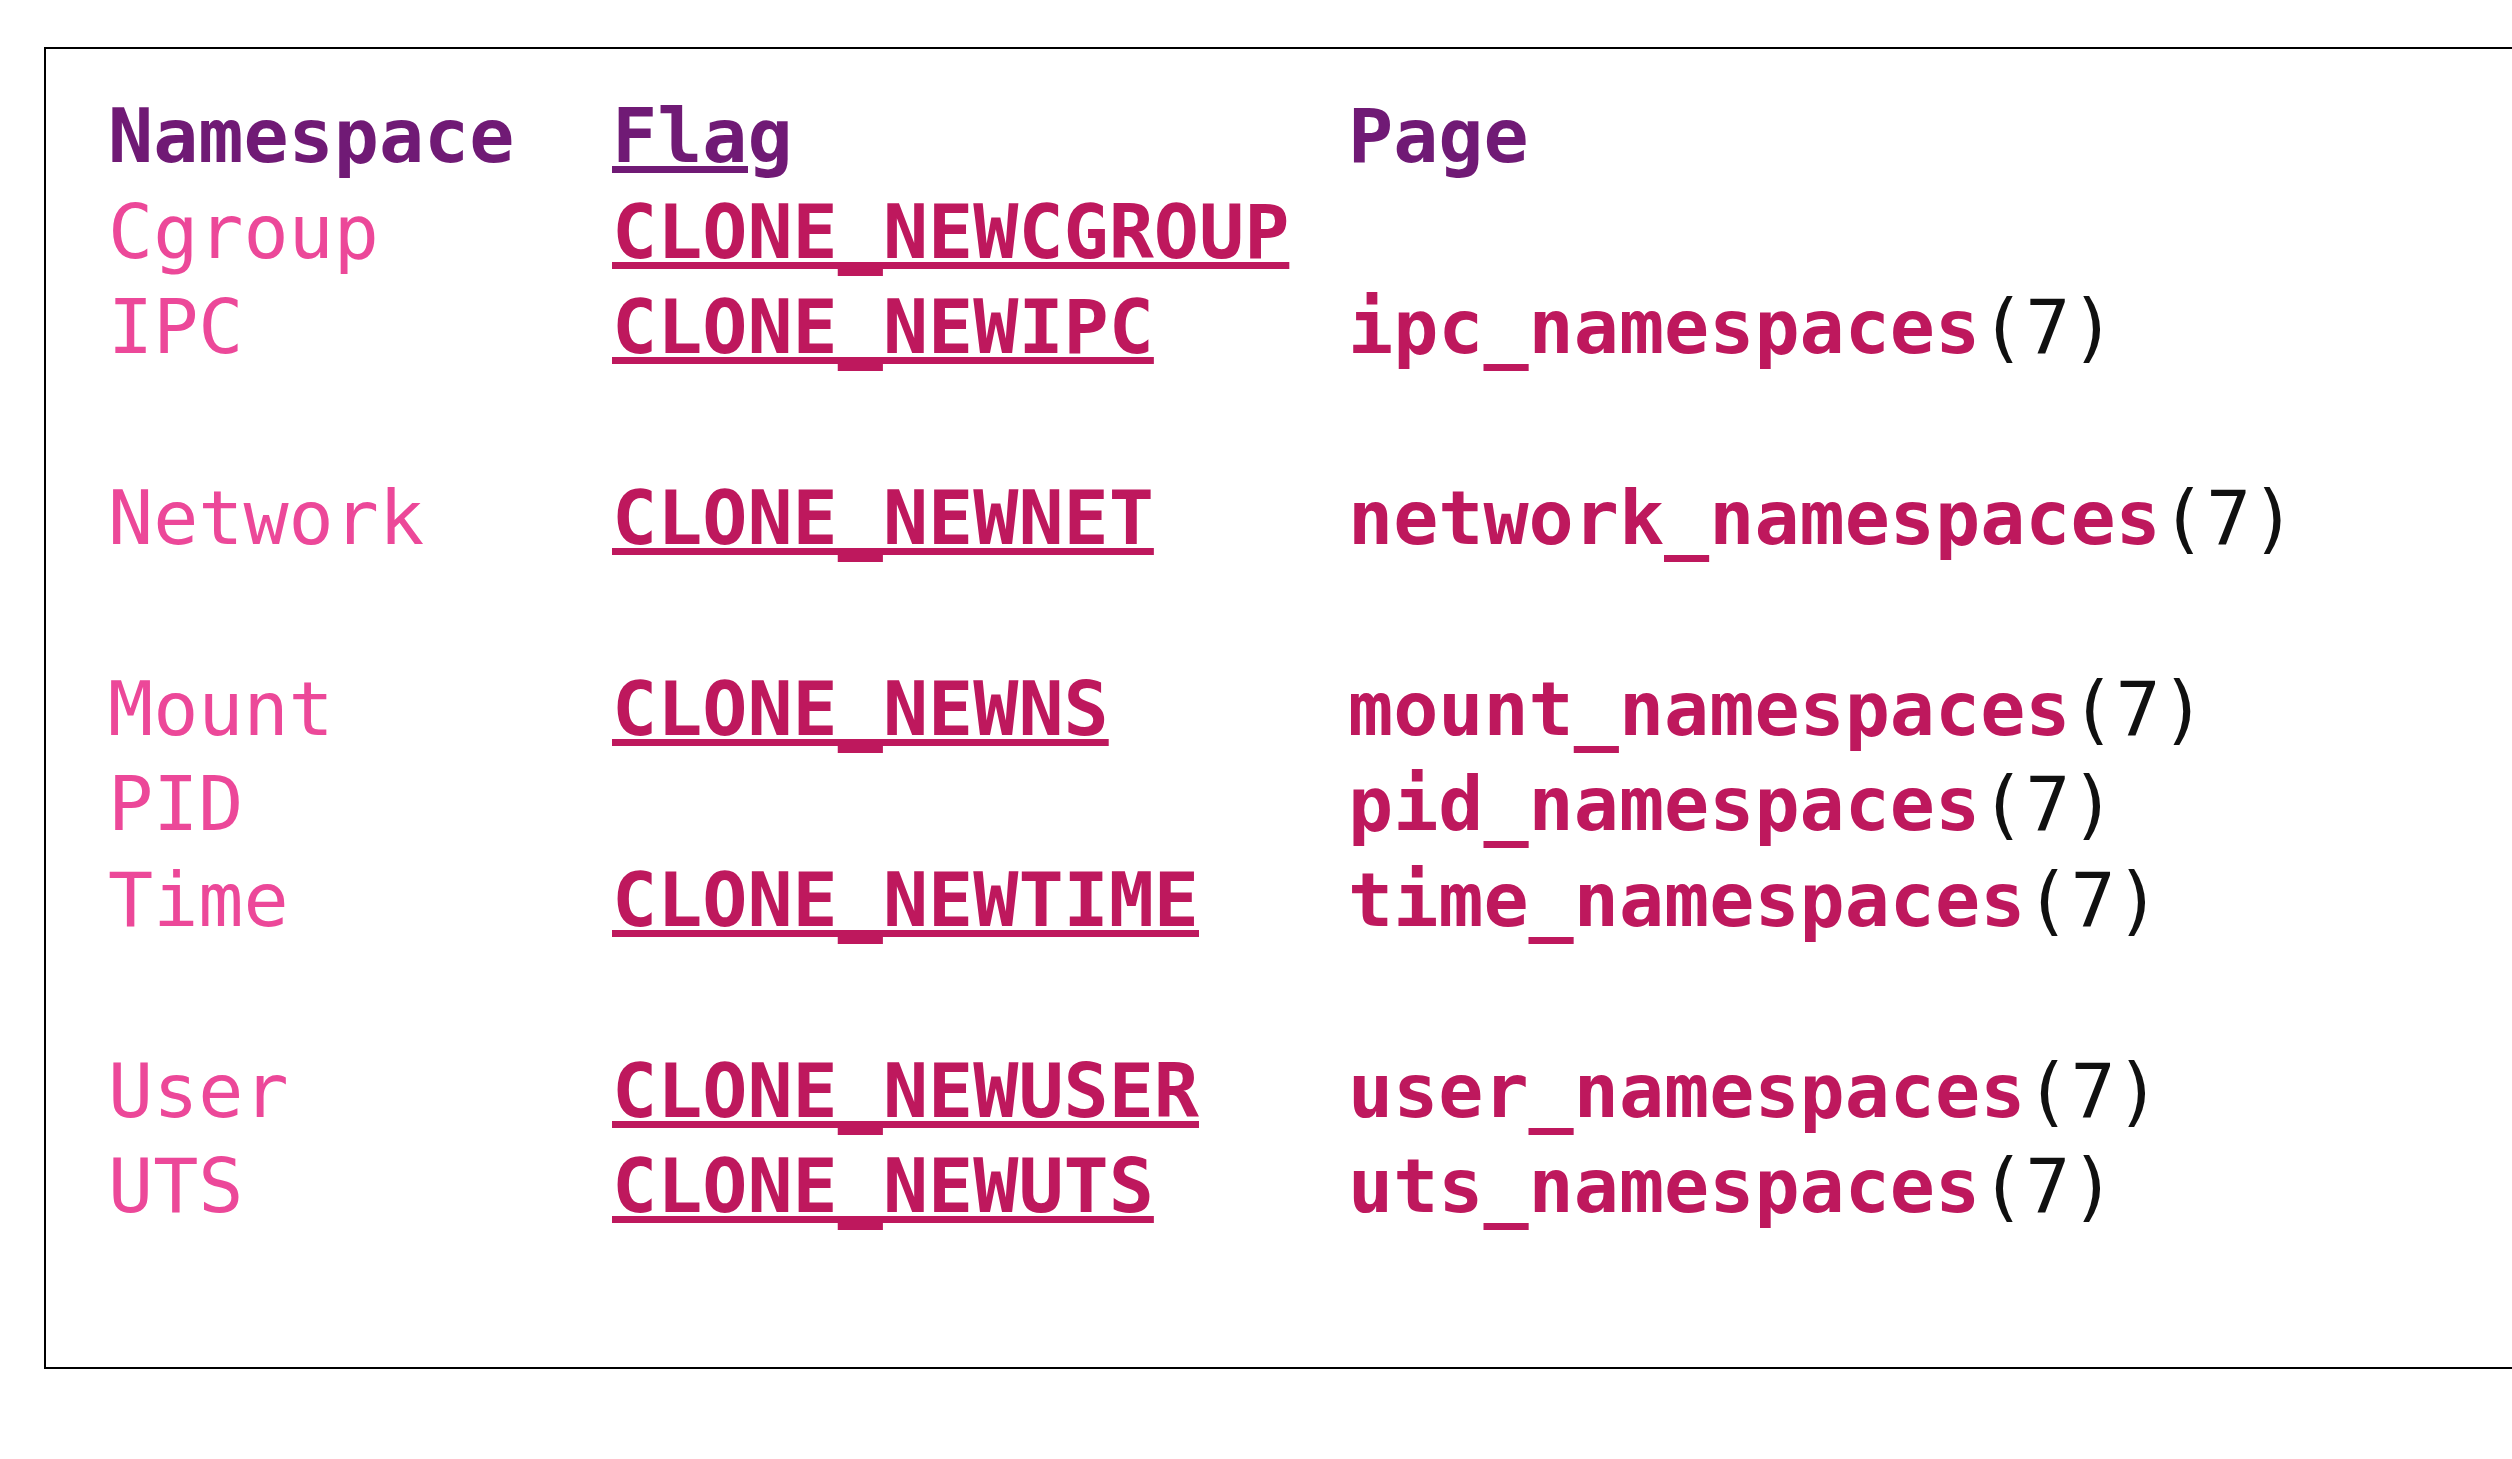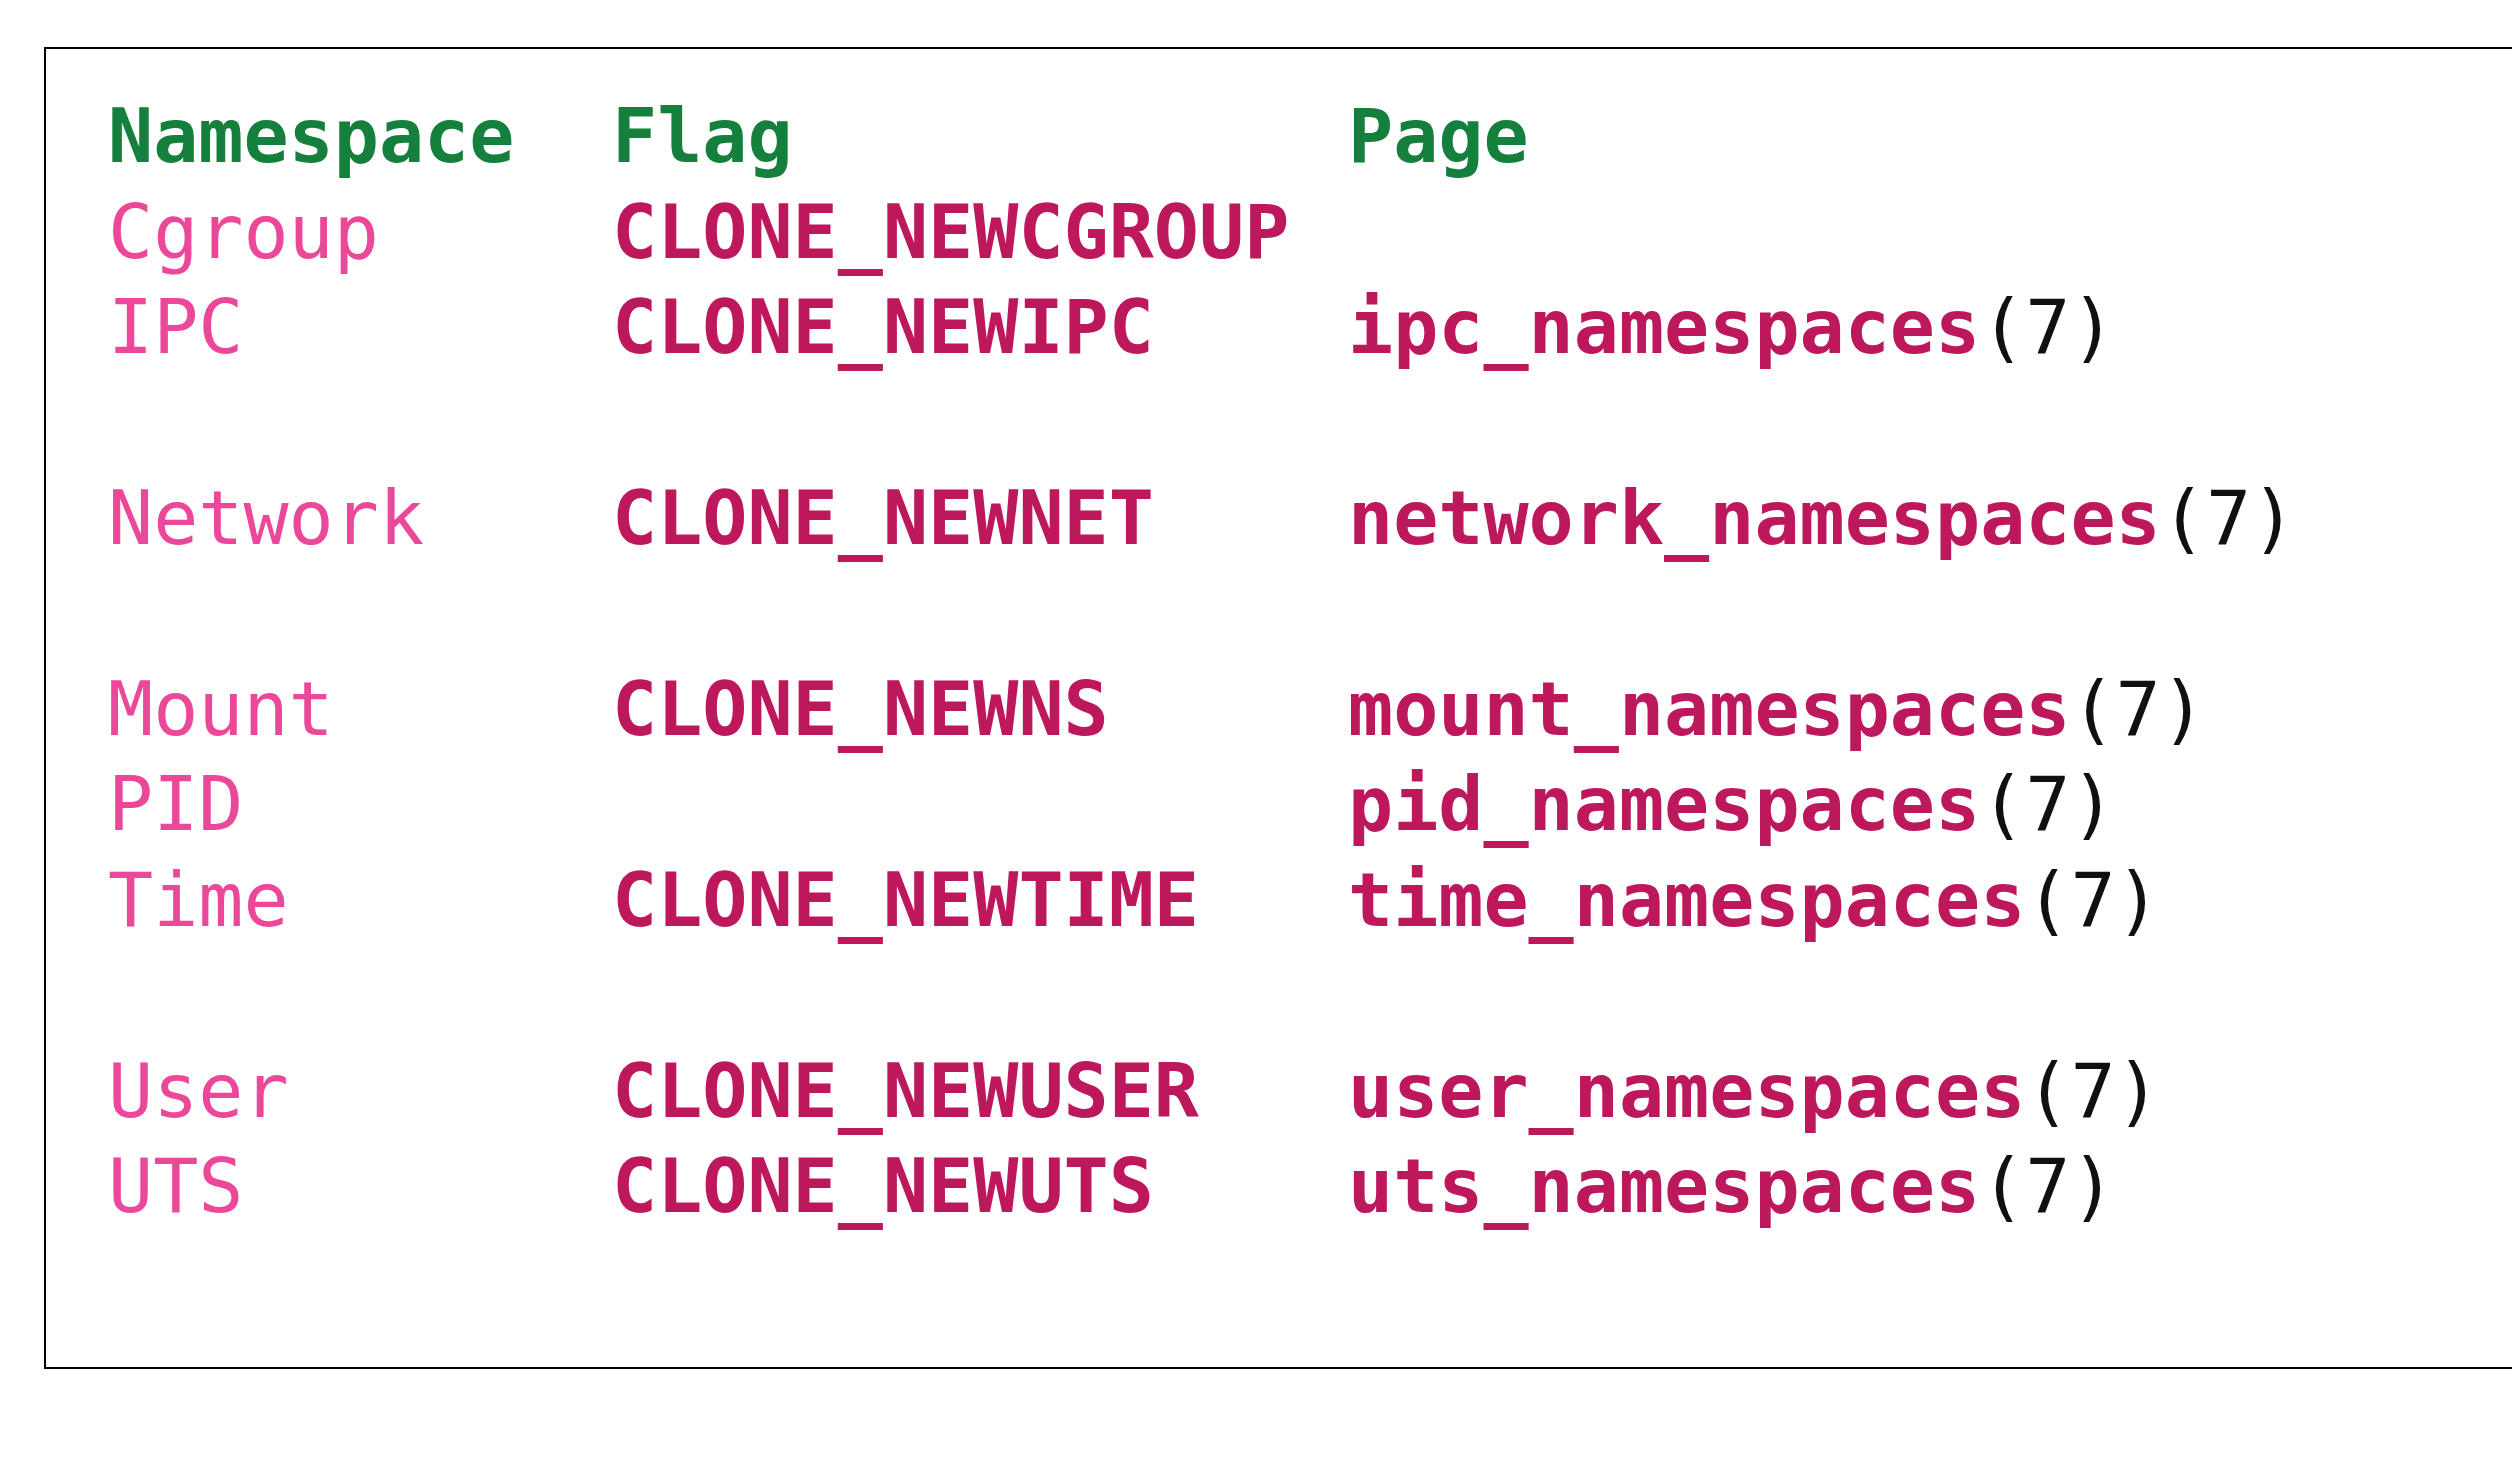--- a/index.html
+++ b/index.html
@@ -37,24 +37,24 @@
   .cell{
     position:absolute;
     white-space:pre;
     font-size:75px;
     line-height:95px;
     letter-spacing:0px;
     font-family:"DejaVu Sans Mono","Liberation Mono",monospace;
   }
   
   .c-ns   { left:62px; }
-  .c-flag { left:566px; }
+  .c-flag { left:566px;text-decoration:underline; }
   .c-page { left:1302px; }
 
-  .hdr   { font-weight:bold; color:#15803d; }
+  .hdr   { font-weight:bold; color:#701a75; }
   .plain { font-weight:normal; color:#ec4899; }
   .brown { font-weight:bold; color:#be185d; }
   .paren { font-weight:normal; color:#101010; }
 
   .page-wrap{ white-space:pre; }
 </style>
 </head>
 <body>
 
 <div id="root">

